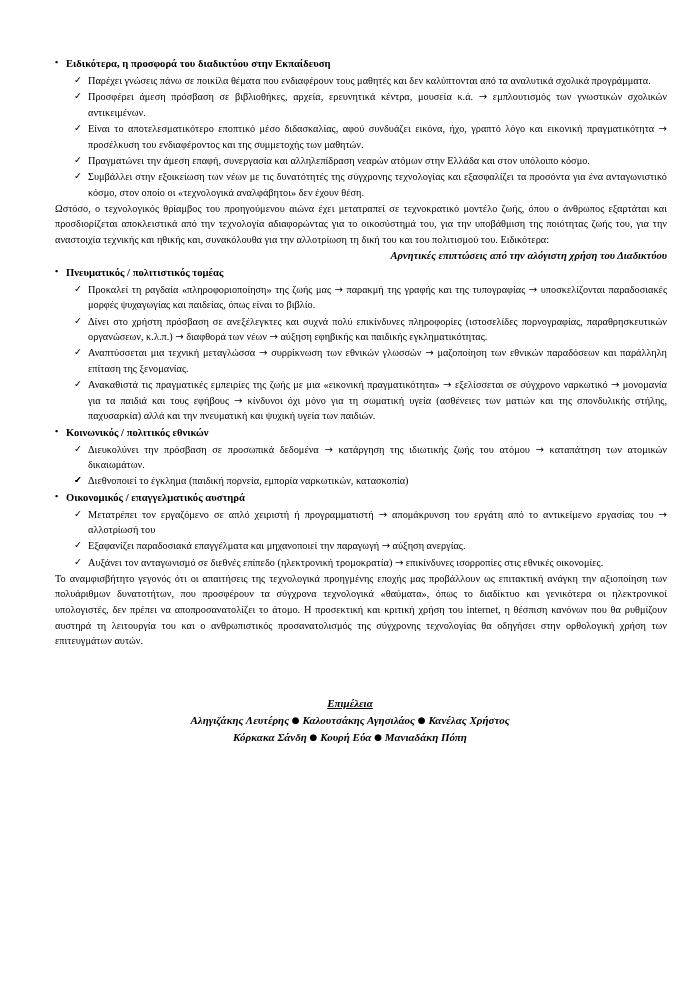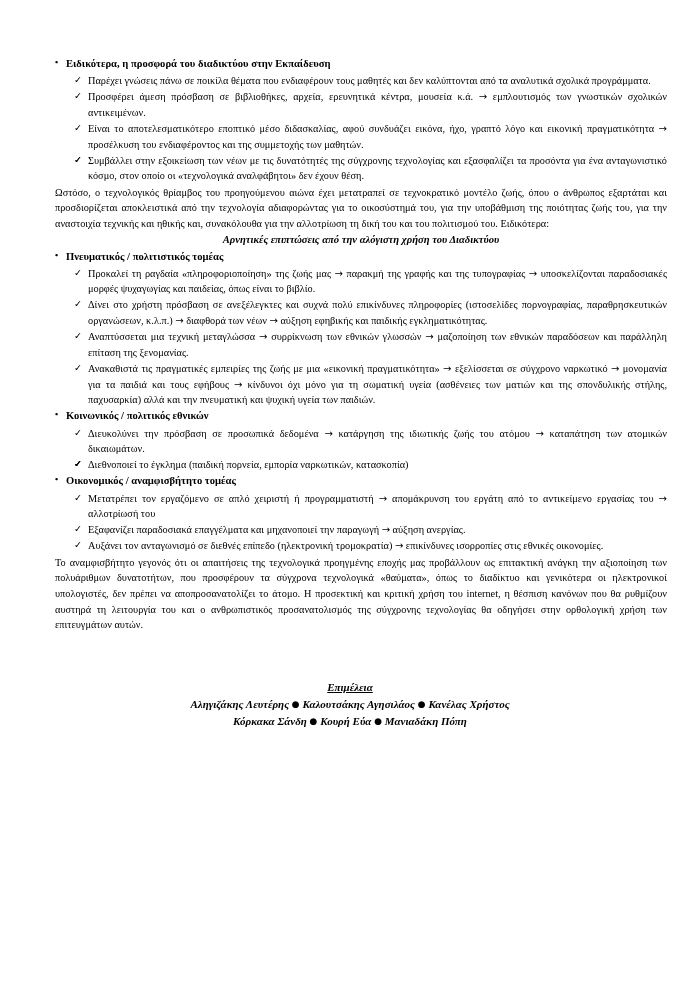--- a/index.html
+++ b/index.html
@@ -65,21 +65,21 @@
   
   .para {
     margin: 0 0 0 0;
     padding-left: 22px;
     text-align: justify;
     text-justify: inter-word;
   }
 
   
   .sec-head {
-    text-align: center;
+    text-align: right;
     font-weight: bold;
     font-style: italic;
     font-size: 10.6px;
     margin: 0 0 1px 0;
     padding-left: 22px;
   }
 
   
   .credits {
     margin-top: 46px;
@@ -109,36 +109,36 @@
 </style>
 </head>
 <body>
 
 <div class="page">
   <div class="doc-body" id="doc-body">
       <p class="l1"><span class="mk">•</span><span>Ειδικότερα, η προσφορά του διαδικτύου στην Εκπαίδευση</span></p>
       <p class="l2"><span class="mk">✓</span><span>Παρέχει γνώσεις  πάνω σε ποικίλα θέματα που ενδιαφέρουν τους μαθητές και  δεν καλύπτονται από τα αναλυτικά σχολικά προγράμματα.</span></p>
       <p class="l2"><span class="mk">✓</span><span>Προσφέρει άμεση πρόσβαση σε  βιβλιοθήκες, αρχεία, ερευνητικά κέντρα, μουσεία κ.ά. <span class="arw">→</span> εμπλουτισμός  των γνωστικών σχολικών αντικειμένων.</span></p>
       <p class="l2"><span class="mk">✓</span><span>Είναι το αποτελεσματικότερο εποπτικό μέσο διδασκαλίας, αφού συνδυάζει εικόνα, ήχο, γραπτό λόγο και εικονική πραγματικότητα  <span class="arw">→</span> προσέλκυση του ενδιαφέροντος και της συμμετοχής των μαθητών.</span></p>
-      <p class="l2"><span class="mk">✓</span></p>
+      <p class="l2"><span class="mk">✓</span><span>Πραγματώνει την  άμεση επαφή, συνεργασία και αλληλεπίδραση νεαρών ατόμων στην Ελλάδα και στον υπόλοιπο κόσμο.</span></p>
       <p class="l2"><span class="mk">✓</span><span>Συμβάλλει στην εξοικείωση των νέων με τις δυνατότητές της σύγχρονης τεχνολογίας και εξασφαλίζει τα προσόντα για ένα ανταγωνιστικό κόσμο, στον οποίο οι «τεχνολογικά αναλφάβητοι» δεν έχουν θέση.</span></p>
       <p class="para"><span>Ωστόσο, ο τεχνολογικός θρίαμβος του προηγούμενου αιώνα έχει μετατραπεί σε τεχνοκρατικό μοντέλο ζωής, όπου ο άνθρωπος εξαρτάται και προσδιορίζεται αποκλειστικά από την τεχνολογία αδιαφορώντας για το οικοσύστημά του, για την υποβάθμιση της ποιότητας ζωής του, για την αναστοιχία τεχνικής και ηθικής και, συνακόλουθα για την αλλοτρίωση τη δική του και του πολιτισμού του. Ειδικότερα:</span></p>
       <p class="sec-head"><span>Αρνητικές επιπτώσεις από την αλόγιστη χρήση του Διαδικτύου</span></p>
       <p class="l1"><span class="mk">•</span><span>Πνευματικός / πολιτιστικός τομέας</span></p>
       <p class="l2"><span class="mk">✓</span><span>Προκαλεί τη ραγδαία «πληροφοριοποίηση» της ζωής μας <span class="arw">→</span> παρακμή της γραφής και της τυπογραφίας <span class="arw">→</span> υποσκελίζονται παραδοσιακές μορφές ψυχαγωγίας και παιδείας, όπως είναι το βιβλίο.</span></p>
       <p class="l2"><span class="mk">✓</span><span>Δίνει στο χρήστη πρόσβαση σε ανεξέλεγκτες και συχνά πολύ επικίνδυνες πληροφορίες (ιστοσελίδες πορνογραφίας, παραθρησκευτικών οργανώσεων, κ.λ.π.) <span class="arw">→</span> διαφθορά των νέων <span class="arw">→</span> αύξηση εφηβικής και παιδικής εγκληματικότητας.</span></p>
       <p class="l2"><span class="mk">✓</span><span>Αναπτύσσεται μια τεχνική μεταγλώσσα <span class="arw">→</span> συρρίκνωση των εθνικών γλωσσών <span class="arw">→</span> μαζοποίηση των εθνικών παραδόσεων και παράλληλη επίταση της ξενομανίας.</span></p>
       <p class="l2"><span class="mk">✓</span><span>Ανακαθιστά τις πραγματικές εμπειρίες της ζωής με μια «εικονική πραγματικότητα» <span class="arw">→</span> εξελίσσεται σε σύγχρονο ναρκωτικό <span class="arw">→</span> μονομανία για τα παιδιά και τους εφήβους <span class="arw">→</span> κίνδυνοι όχι μόνο για τη σωματική υγεία (ασθένειες των ματιών και της σπονδυλικής στήλης, παχυσαρκία) αλλά και την πνευματική και ψυχική υγεία των παιδιών.</span></p>
       <p class="l1"><span class="mk">•</span><span>Κοινωνικός / πολιτικός εθνικών</span></p>
       <p class="l2"><span class="mk">✓</span><span>Διευκολύνει την πρόσβαση σε προσωπικά δεδομένα <span class="arw">→</span> κατάργηση της ιδιωτικής ζωής του ατόμου <span class="arw">→</span> καταπάτηση των ατομικών δικαιωμάτων.</span></p>
       <p class="l2"><span class="mk">✓</span></p>
       <p class="l2"><span class="mk">✓</span></p>
       <p class="l2"><span class="mk">✓</span></p>
       <p class="l2"><span class="mk">✓</span><span>Διεθνοποιεί το έγκλημα (παιδική πορνεία, εμπορία ναρκωτικών, κατασκοπία)</span></p>
-      <p class="l1"><span class="mk">•</span><span>Οικονομικός / αναμφισβήτητο τομέας</span></p>
+      <p class="l1"><span class="mk">•</span><span>Οικονομικός / επαγγελματικός αυστηρά</span></p>
       <p class="l2"><span class="mk">✓</span><span>Μετατρέπει τον εργαζόμενο σε απλό χειριστή ή προγραμματιστή <span class="arw">→</span> απομάκρυνση του εργάτη από το αντικείμενο εργασίας του <span class="arw">→</span> αλλοτρίωσή του</span></p>
       <p class="l2"><span class="mk">✓</span><span>Εξαφανίζει παραδοσιακά επαγγέλματα και μηχανοποιεί την παραγωγή <span class="arw">→</span> αύξηση ανεργίας.</span></p>
       <p class="l2"><span class="mk">✓</span><span>Αυξάνει τον ανταγωνισμό σε διεθνές επίπεδο (ηλεκτρονική τρομοκρατία) <span class="arw">→</span> επικίνδυνες ισορροπίες στις εθνικές οικονομίες.</span></p>
       <p class="para"><span>Το αναμφισβήτητο γεγονός ότι οι απαιτήσεις της τεχνολογικά προηγμένης εποχής μας προβάλλουν ως επιτακτική ανάγκη την αξιοποίηση των πολυάριθμων δυνατοτήτων, που προσφέρουν τα σύγχρονα τεχνολογικά «θαύματα», όπως το διαδίκτυο και γενικότερα οι ηλεκτρονικοί υπολογιστές, δεν πρέπει να αποπροσανατολίζει το άτομο. Η προσεκτική και κριτική χρήση του internet, η θέσπιση κανόνων που θα ρυθμίζουν αυστηρά τη λειτουργία του και ο ανθρωπιστικός προσανατολισμός της σύγχρονης τεχνολογίας θα οδηγήσει στην ορθολογική χρήση των επιτευγμάτων αυτών.</span></p>
     </div>
 
   <div class="credits">
     <span class="ln cap">Επιμέλεια</span>
     <span class="ln">Αληγιζάκης Λευτέρης <span class="sep">●</span> Καλουτσάκης Αγησιλάος <span class="sep">●</span> Κανέλας Χρήστος</span>
     <span class="ln">Κόρκακα Σάνδη <span class="sep">●</span> Κουρή Εύα <span class="sep">●</span> Μανιαδάκη Πόπη</span>

